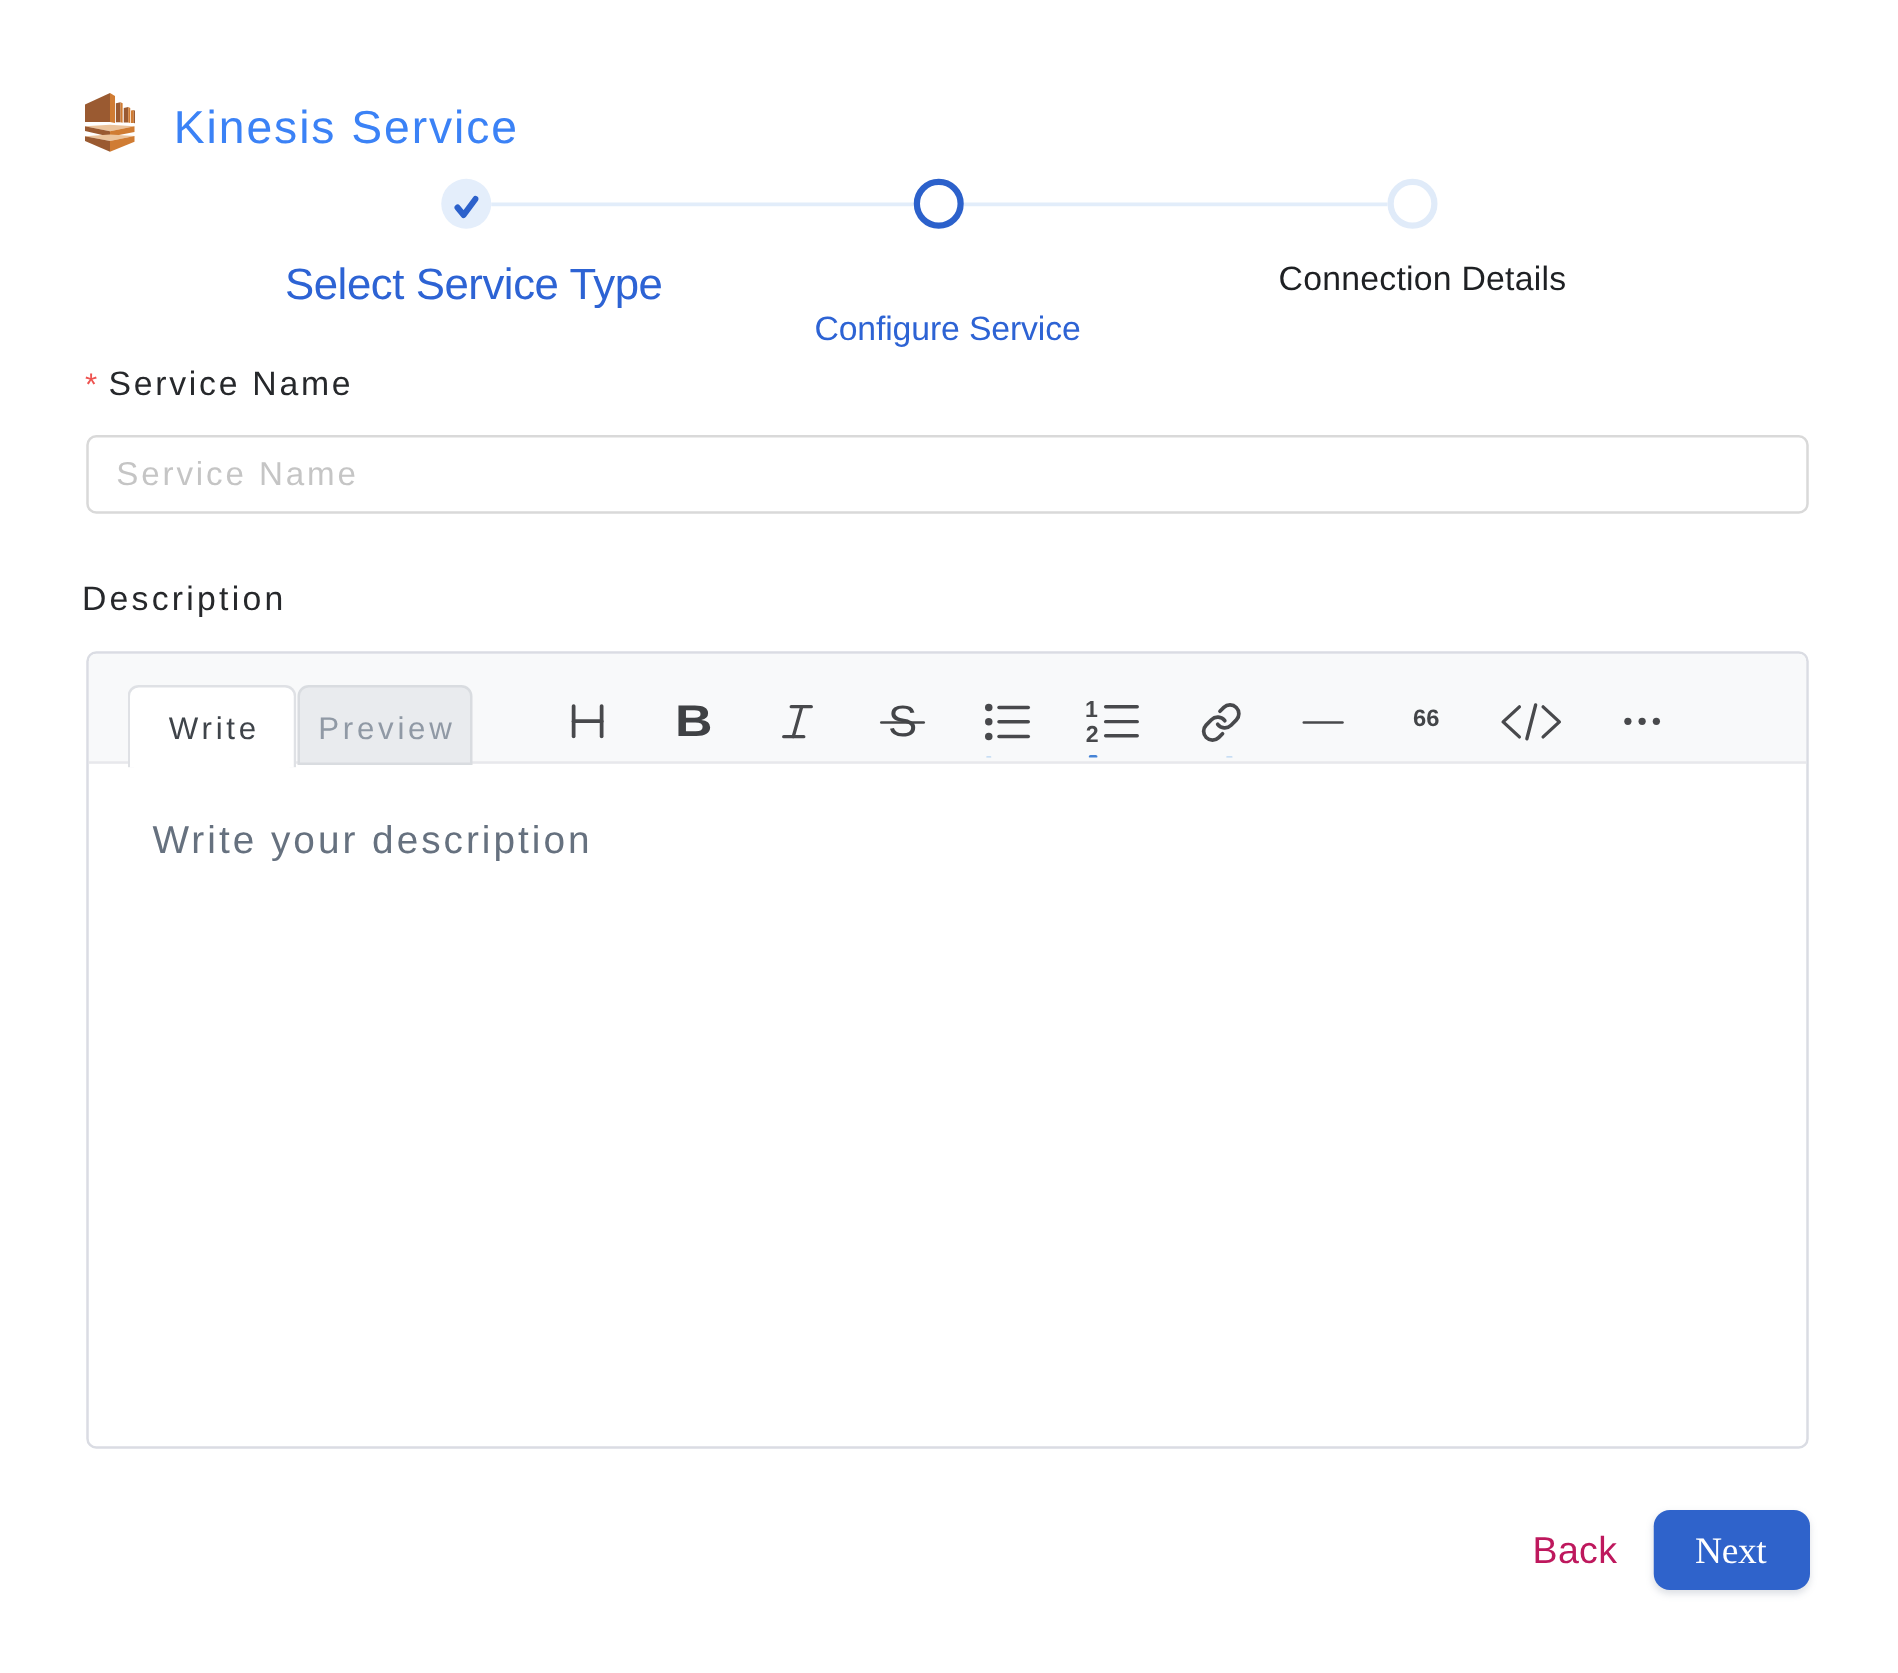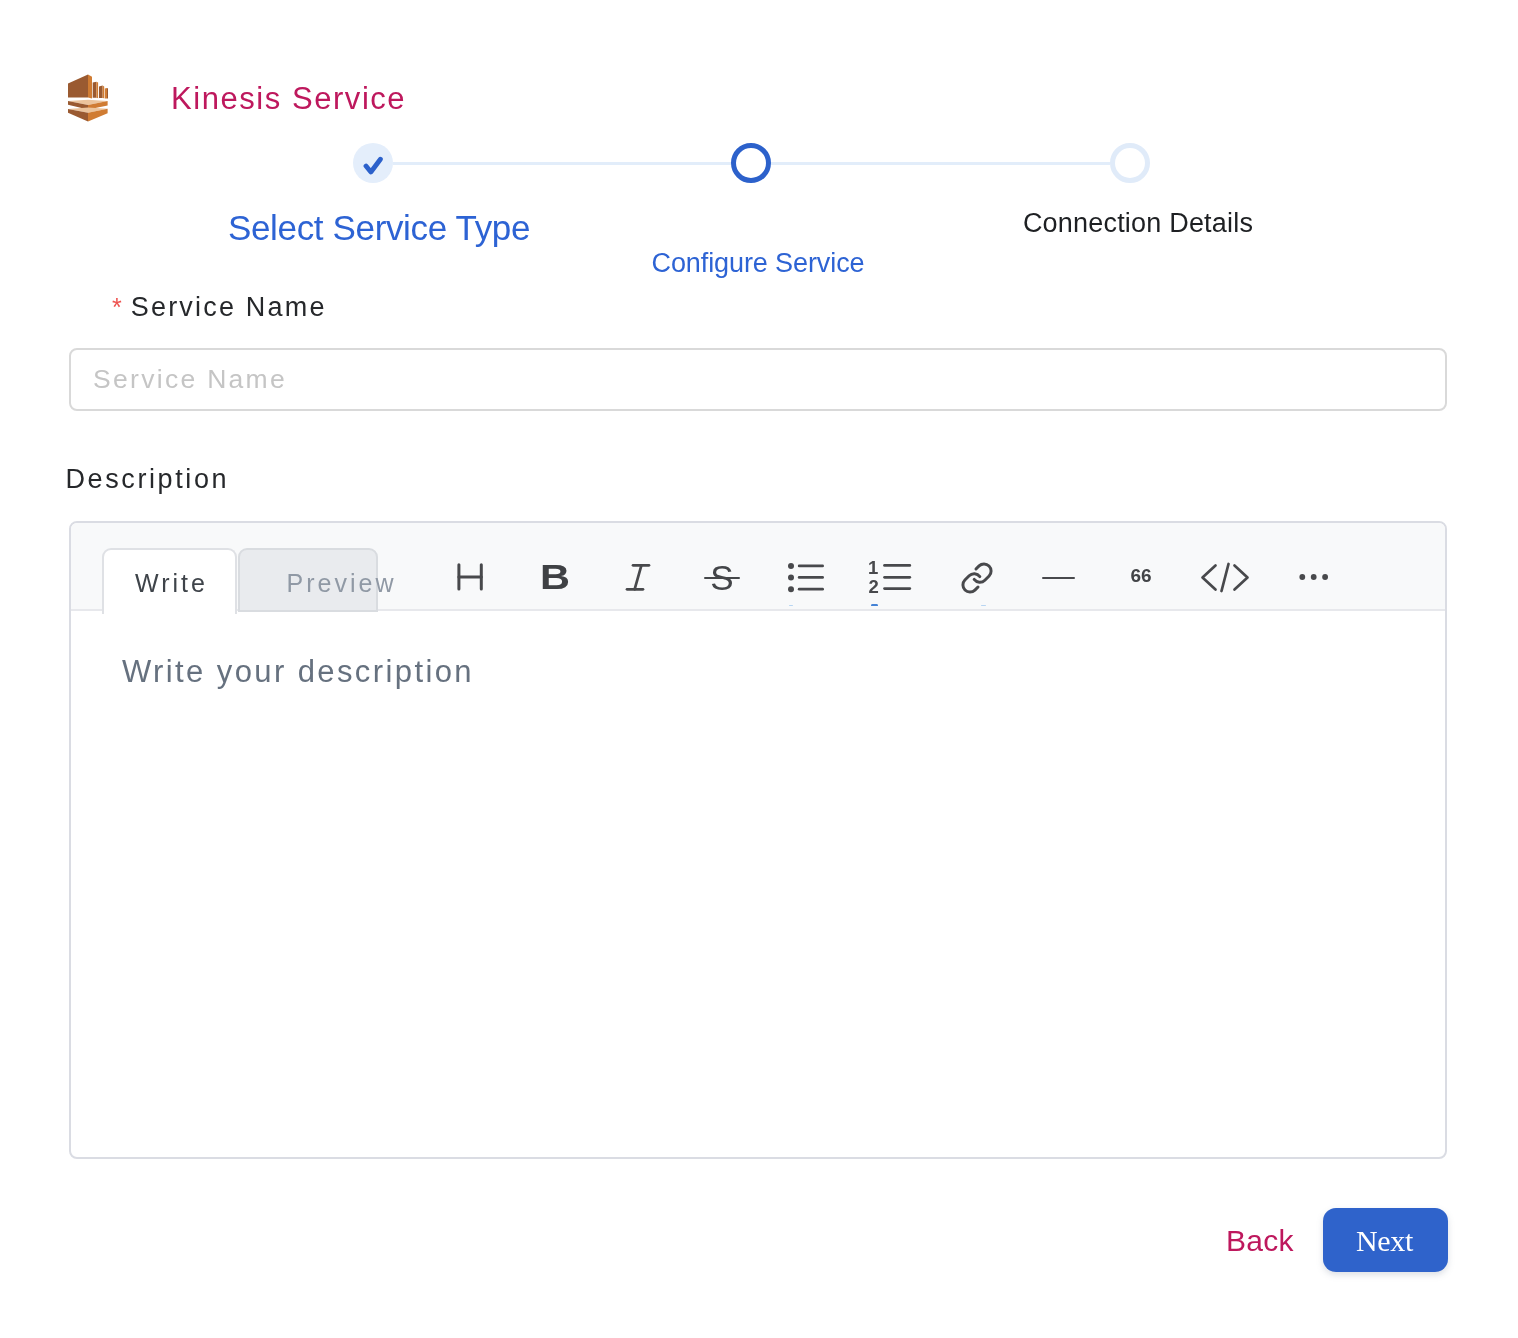--- a/index.html
+++ b/index.html
@@ -20,49 +20,49 @@
   <polygon points="36.8,14.4 39,13.9 39,24.4 36.8,24.4" fill="#d07c33"></polygon>
   <polygon points="39,13.9 40,14.5 40,24.5 39,24.4" fill="#9a5a31"></polygon>
   <polygon points="0,27 20,25.7 39.6,26.9 20,30.9" fill="#ecc49c"></polygon>
   <polygon points="0,27 20,30.9 20,35.4 0,30.8" fill="#9a5a31"></polygon>
   <polygon points="20,30.9 39.6,26.9 39.6,31.5 20,35.4" fill="#d07c33"></polygon>
   <polygon points="0,34.9 20,33.6 39.6,34.8 20,38.8" fill="#ecc49c"></polygon>
   <polygon points="0,34.9 20,38.8 20,47.4 0,38.7" fill="#9a5a31"></polygon>
   <polygon points="20,38.8 39.6,34.8 39.6,39.3 20,47.4" fill="#d07c33"></polygon>
 </svg>
 
-<div class="abs" id="title" style="left:139px; top:83px; font-size:31px; color:#be185d; letter-spacing:1.55px;margin-left:32px;">Kinesis Service</div>
+<div class="abs" id="title" style="left:139px; top:83px; font-size:37px; color:#3b82f6; letter-spacing:1.55px;">Kinesis Service</div>
 
 <div class="abs" style="left:393px; top:161.5px; width:338px; height:3.5px; background:#e2edfa;"></div>
 <div class="abs" style="left:771px; top:161.5px; width:339px; height:3.5px; background:#e2edfa;"></div>
 
 <div class="abs" style="left:353px; top:143px; width:40px; height:40px; border-radius:50%; background:#e4eefb;"></div>
 <svg class="abs" style="left:363px; top:154.5px;" width="20" height="21" viewBox="0 0 20 21">
   <polyline points="3,11 7.9,17 17.4,4.2" fill="none" stroke="#2c61cb" stroke-width="4.8" stroke-linecap="round" stroke-linejoin="round"></polyline>
 </svg>
 <div class="abs" style="left:731px; top:143px; width:40px; height:40px; border-radius:50%; background:#fff; border:5px solid #2c61cb;"></div>
 <div class="abs" style="left:1110px; top:143px; width:40px; height:40px; border-radius:50%; background:#fff; border:5px solid #e0ebf9;"></div>
 
 <div class="abs" id="lbl1" style="left:379px; top:210px; transform:translateX(-50%); font-size:35px; color:#2d63d4; letter-spacing:-0.35px;">Select Service Type</div>
 <div class="abs" id="lbl2" style="left:758px; top:210px; transform:translateX(-50%); font-size:27px; color:#2d63d4; letter-spacing:-0.1px;margin-top:40px;">Configure Service</div>
 <div class="abs" id="lbl3" style="left:1138px; top:210px; transform:translateX(-50%); font-size:27px; color:#1e2023; letter-spacing:0.2px;">Connection Details</div>
 
-<div class="abs" id="svclabel" style="left:68px; top:294px; font-size:27px; color:#26282b; letter-spacing:2.2px;margin-left:44px;"><span style="color:#ee5350; font-size:25px; letter-spacing:0;">*</span><span style="margin-left:9px;">Service Name</span></div>
+<div class="abs" id="svclabel" style="left:68px; top:294px; font-size:27px; color:#26282b; letter-spacing:2.2px;"><span style="color:#ee5350; font-size:25px; letter-spacing:0;">*</span><span style="margin-left:9px;">Service Name</span></div>
 
 <div class="abs" style="left:69px; top:348px; width:1378px; height:63px; border:2px solid #d9d9d9; border-radius:8px; background:#fff;"></div>
 <div class="abs" id="svcph" style="left:93px; top:365.5px; font-size:26.5px; color:#c5c5c5; letter-spacing:2.3px;">Service Name</div>
 
 <div class="abs" id="desclabel" style="left:65.5px; top:465.5px; font-size:27px; color:#26282b; letter-spacing:2.6px;">Description</div>
 
 <div class="abs" style="left:69px; top:521px; width:1378px; height:638px; border:2px solid #dadce3; border-radius:8px; background:#fff; overflow:hidden;">
   <div style="position:absolute; left:0; top:0; width:100%; height:88px; background:#f8f9fa; border-bottom:2px solid #e7e8ec;"></div>
 </div>
 
 <div class="abs" style="left:238px; top:548px; width:140px; height:64px; background:#e9ebee; border:2px solid #d9dce0; border-radius:9px 9px 0 0;"></div>
-<div class="abs" id="tabprev" style="left:309.5px; top:570.5px; transform:translateX(-50%); font-size:25px; color:#9099a5; letter-spacing:3px;margin-left:32px;">Preview</div>
+<div class="abs" id="tabprev" style="left:309.5px; top:570.5px; transform:translateX(-50%); font-size:25px; color:#9099a5; letter-spacing:3px;">Preview</div>
 <div class="abs" style="left:102px; top:548px; width:135px; height:66px; background:#fff; border:2px solid #dfe1e5; border-bottom:none; border-radius:9px 9px 0 0;"></div>
 <div class="abs" id="tabwrite" style="left:171.5px; top:570.5px; transform:translateX(-50%); font-size:25px; color:#3f444a; letter-spacing:3px;">Write</div>
 
 <svg class="abs" style="left:456px; top:563px;" width="28" height="28" viewBox="0 0 28 28">
   <g stroke="#48494c" stroke-width="3" stroke-linecap="round" fill="none">
     <line x1="2.9" y1="1.8" x2="2.9" y2="26"></line>
     <line x1="25.3" y1="1.8" x2="25.3" y2="26"></line>
     <line x1="2.9" y1="13.9" x2="25.3" y2="13.9"></line>
   </g>
 </svg>

